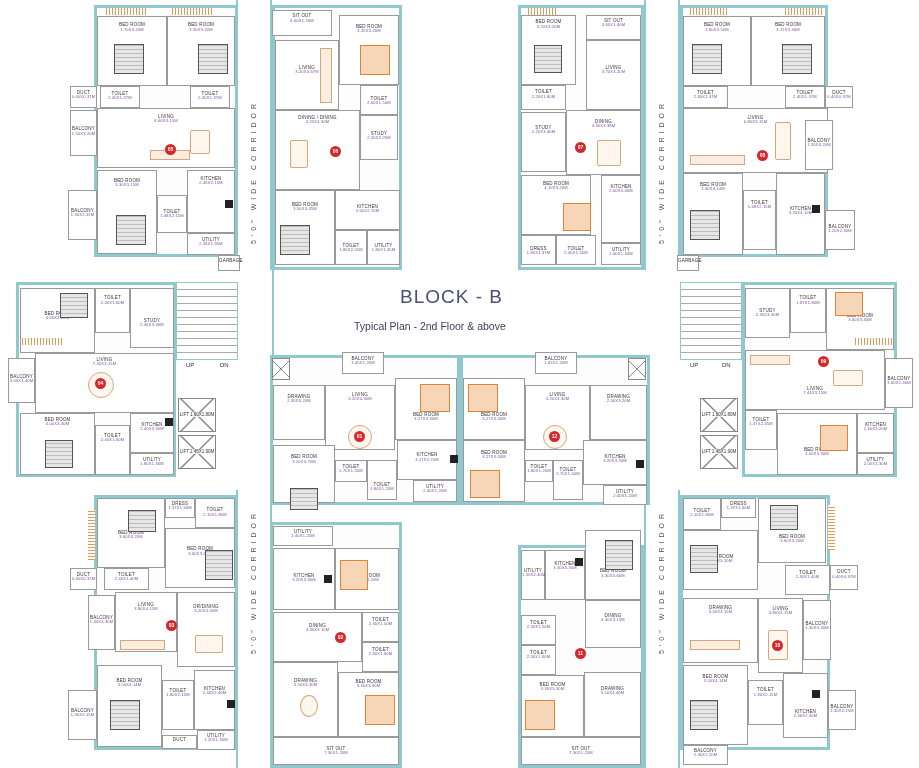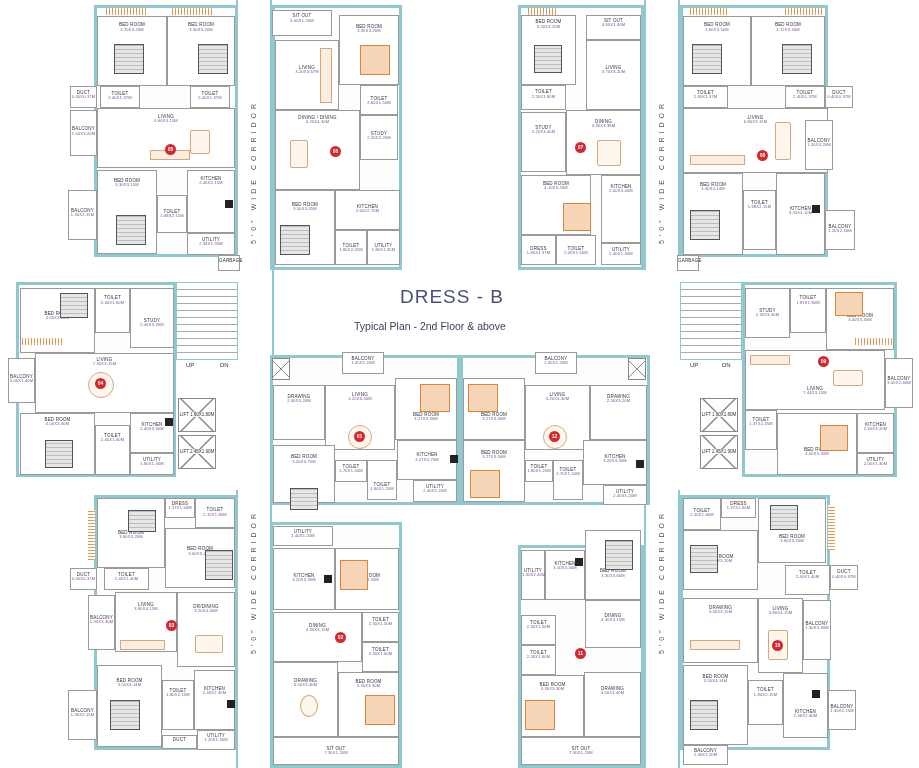--- a/index.html
+++ b/index.html
@@ -38,21 +38,21 @@
     <span class="corr-text" style="left:12px;top:100px;">5'0" WIDE CORRIDOR</span>
   </div>
   <div class="corridor" style="left:236px;top:490px;width:36px;height:278px;">
     <span class="corr-text" style="left:12px;top:20px;">5'0" WIDE CORRIDOR</span>
   </div>
   <div class="corridor" style="left:644px;top:490px;width:36px;height:278px;">
     <span class="corr-text" style="left:12px;top:20px;">5'0" WIDE CORRIDOR</span>
   </div>
   <div class="corridor" style="left:272px;top:270px;width:0;height:90px;border-right:none;"></div>
 
-  <div class="title">DRESS - B</div>
+  <div class="title">BLOCK - B</div>
   <div class="subtitle">Typical Plan - 2nd Floor &amp; above</div>
 
   <div class="wall-outer" style="left:94px;top:5px;width:144px;height:252px;"></div>
   <div class="balc-rail" style="left:106px;top:8px;width:40px;"></div>
   <div class="balc-rail" style="left:172px;top:8px;width:40px;"></div>
   <div class="room" style="left:97px;top:16px;width:70px;height:70px;">
       <div class="lbl" style="top:8%;"><span>BED ROOM</span><span class="dim">3.70X3.20M</span></div>
     </div>
   <div class="bed" style="left:114px;top:44px;width:30px;height:30px;"></div>
   <div class="room" style="left:167px;top:16px;width:68px;height:70px;">

